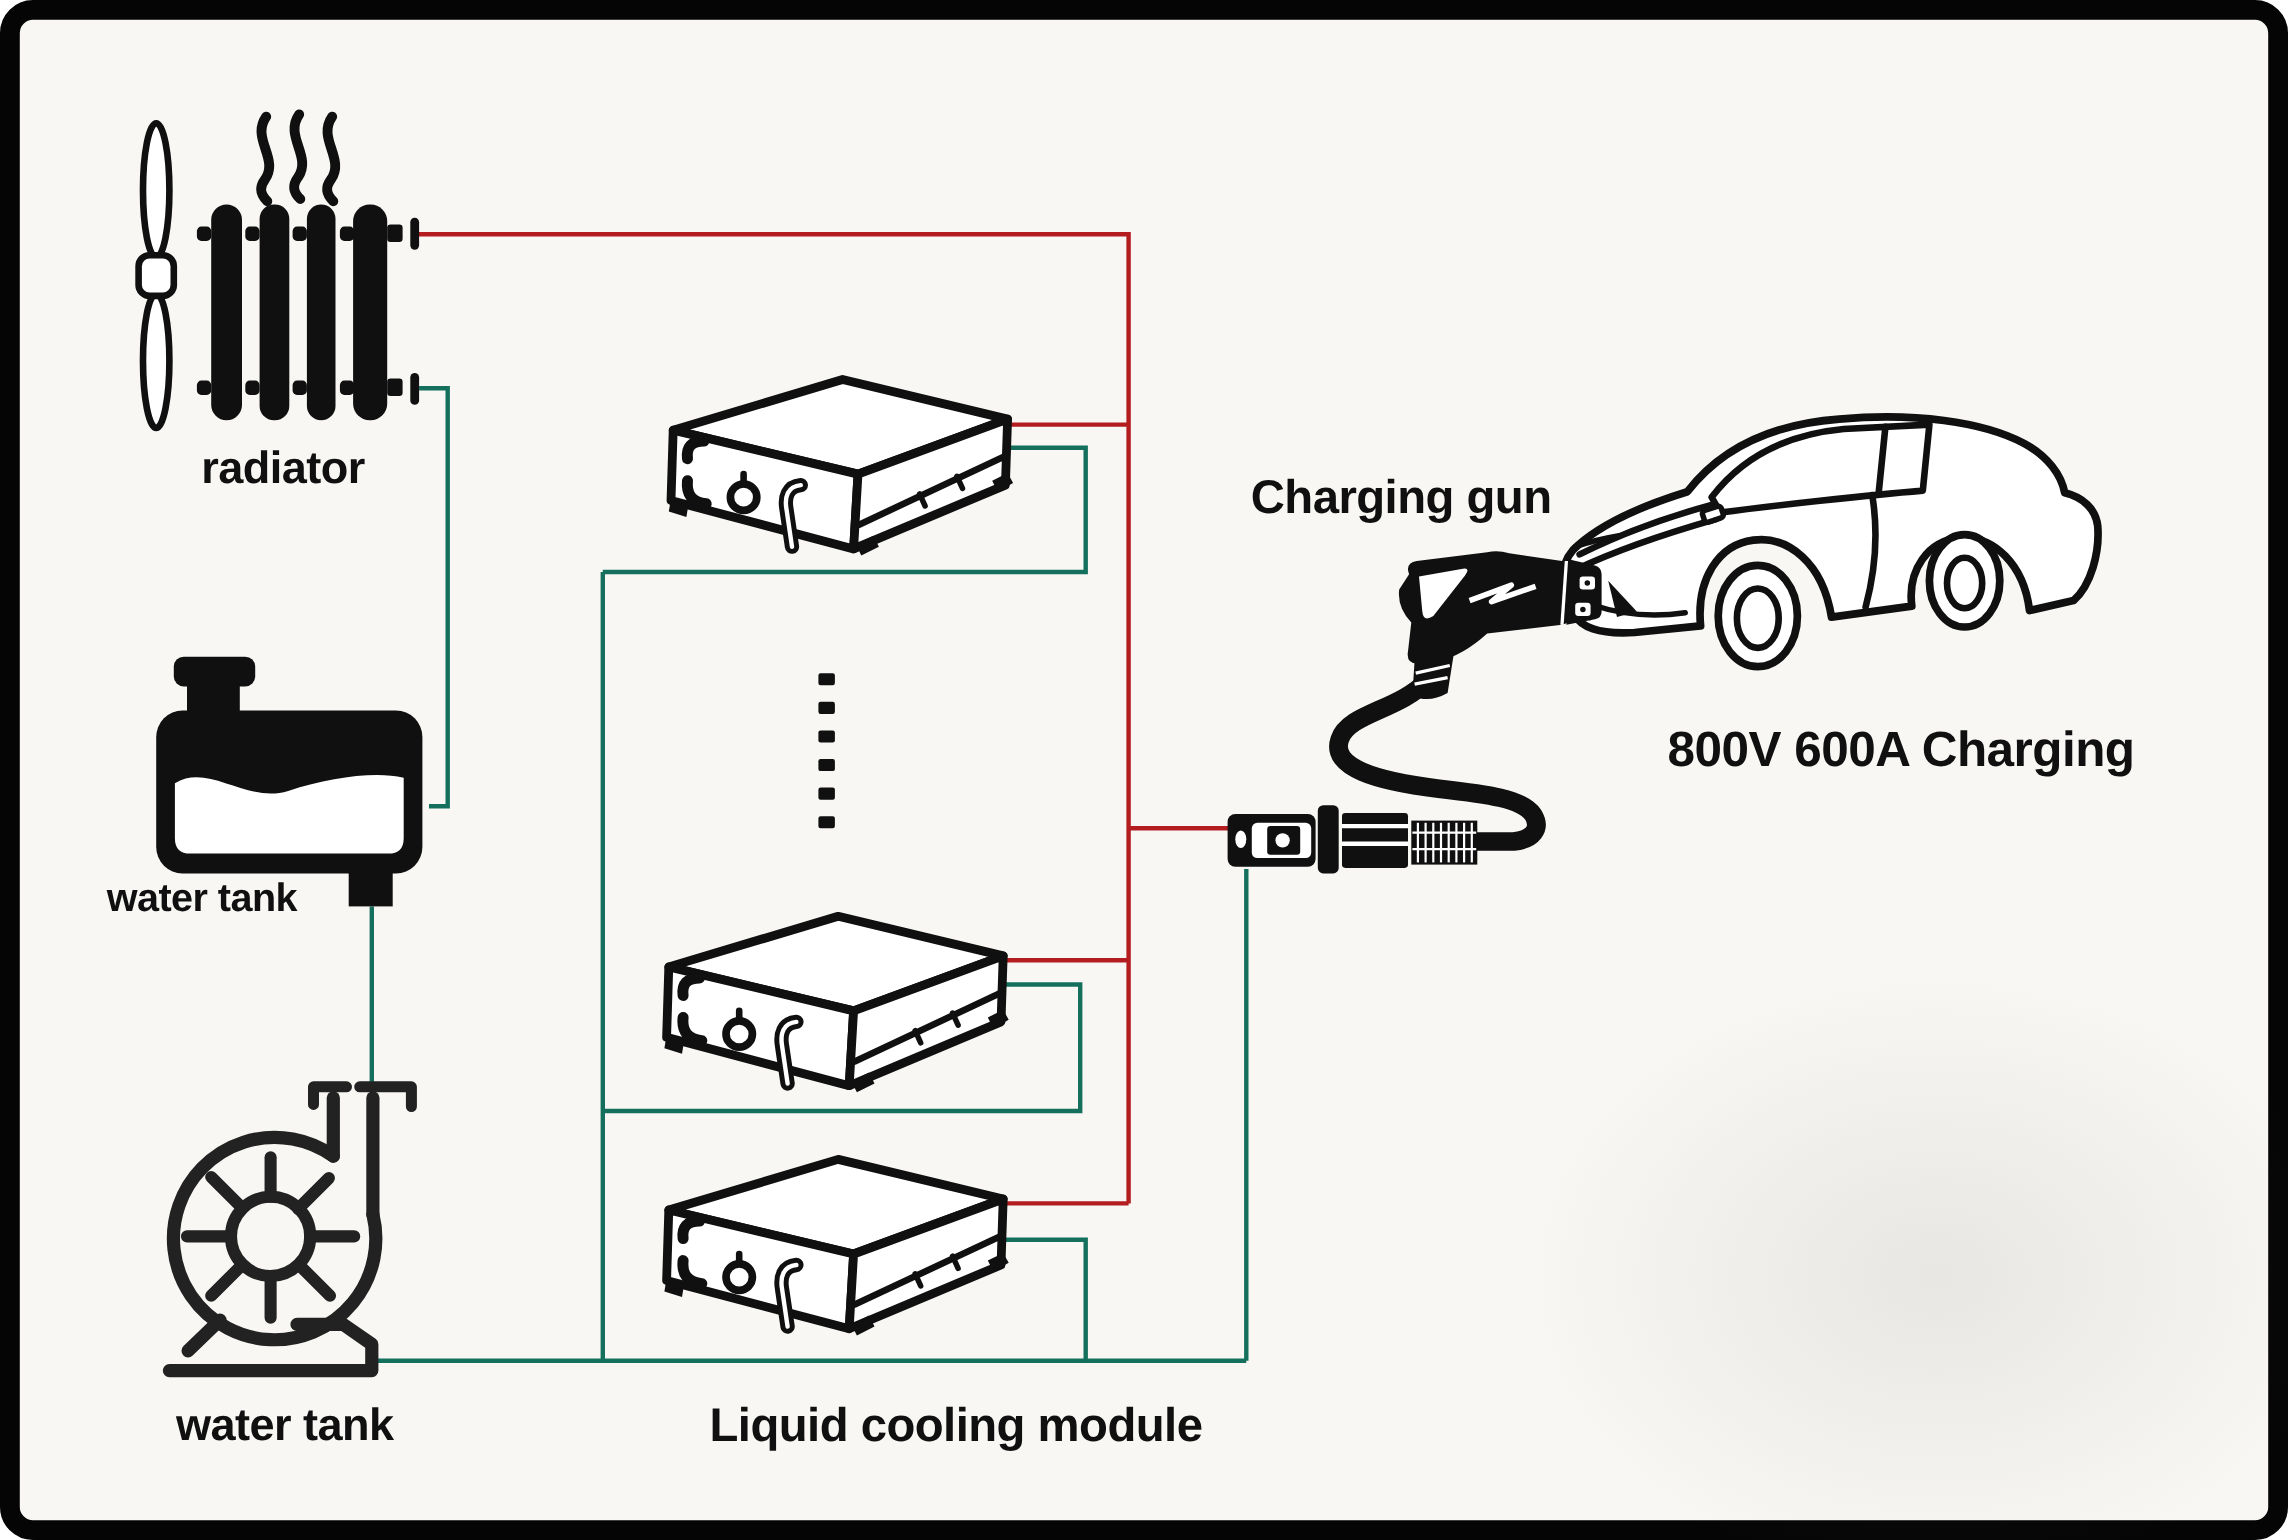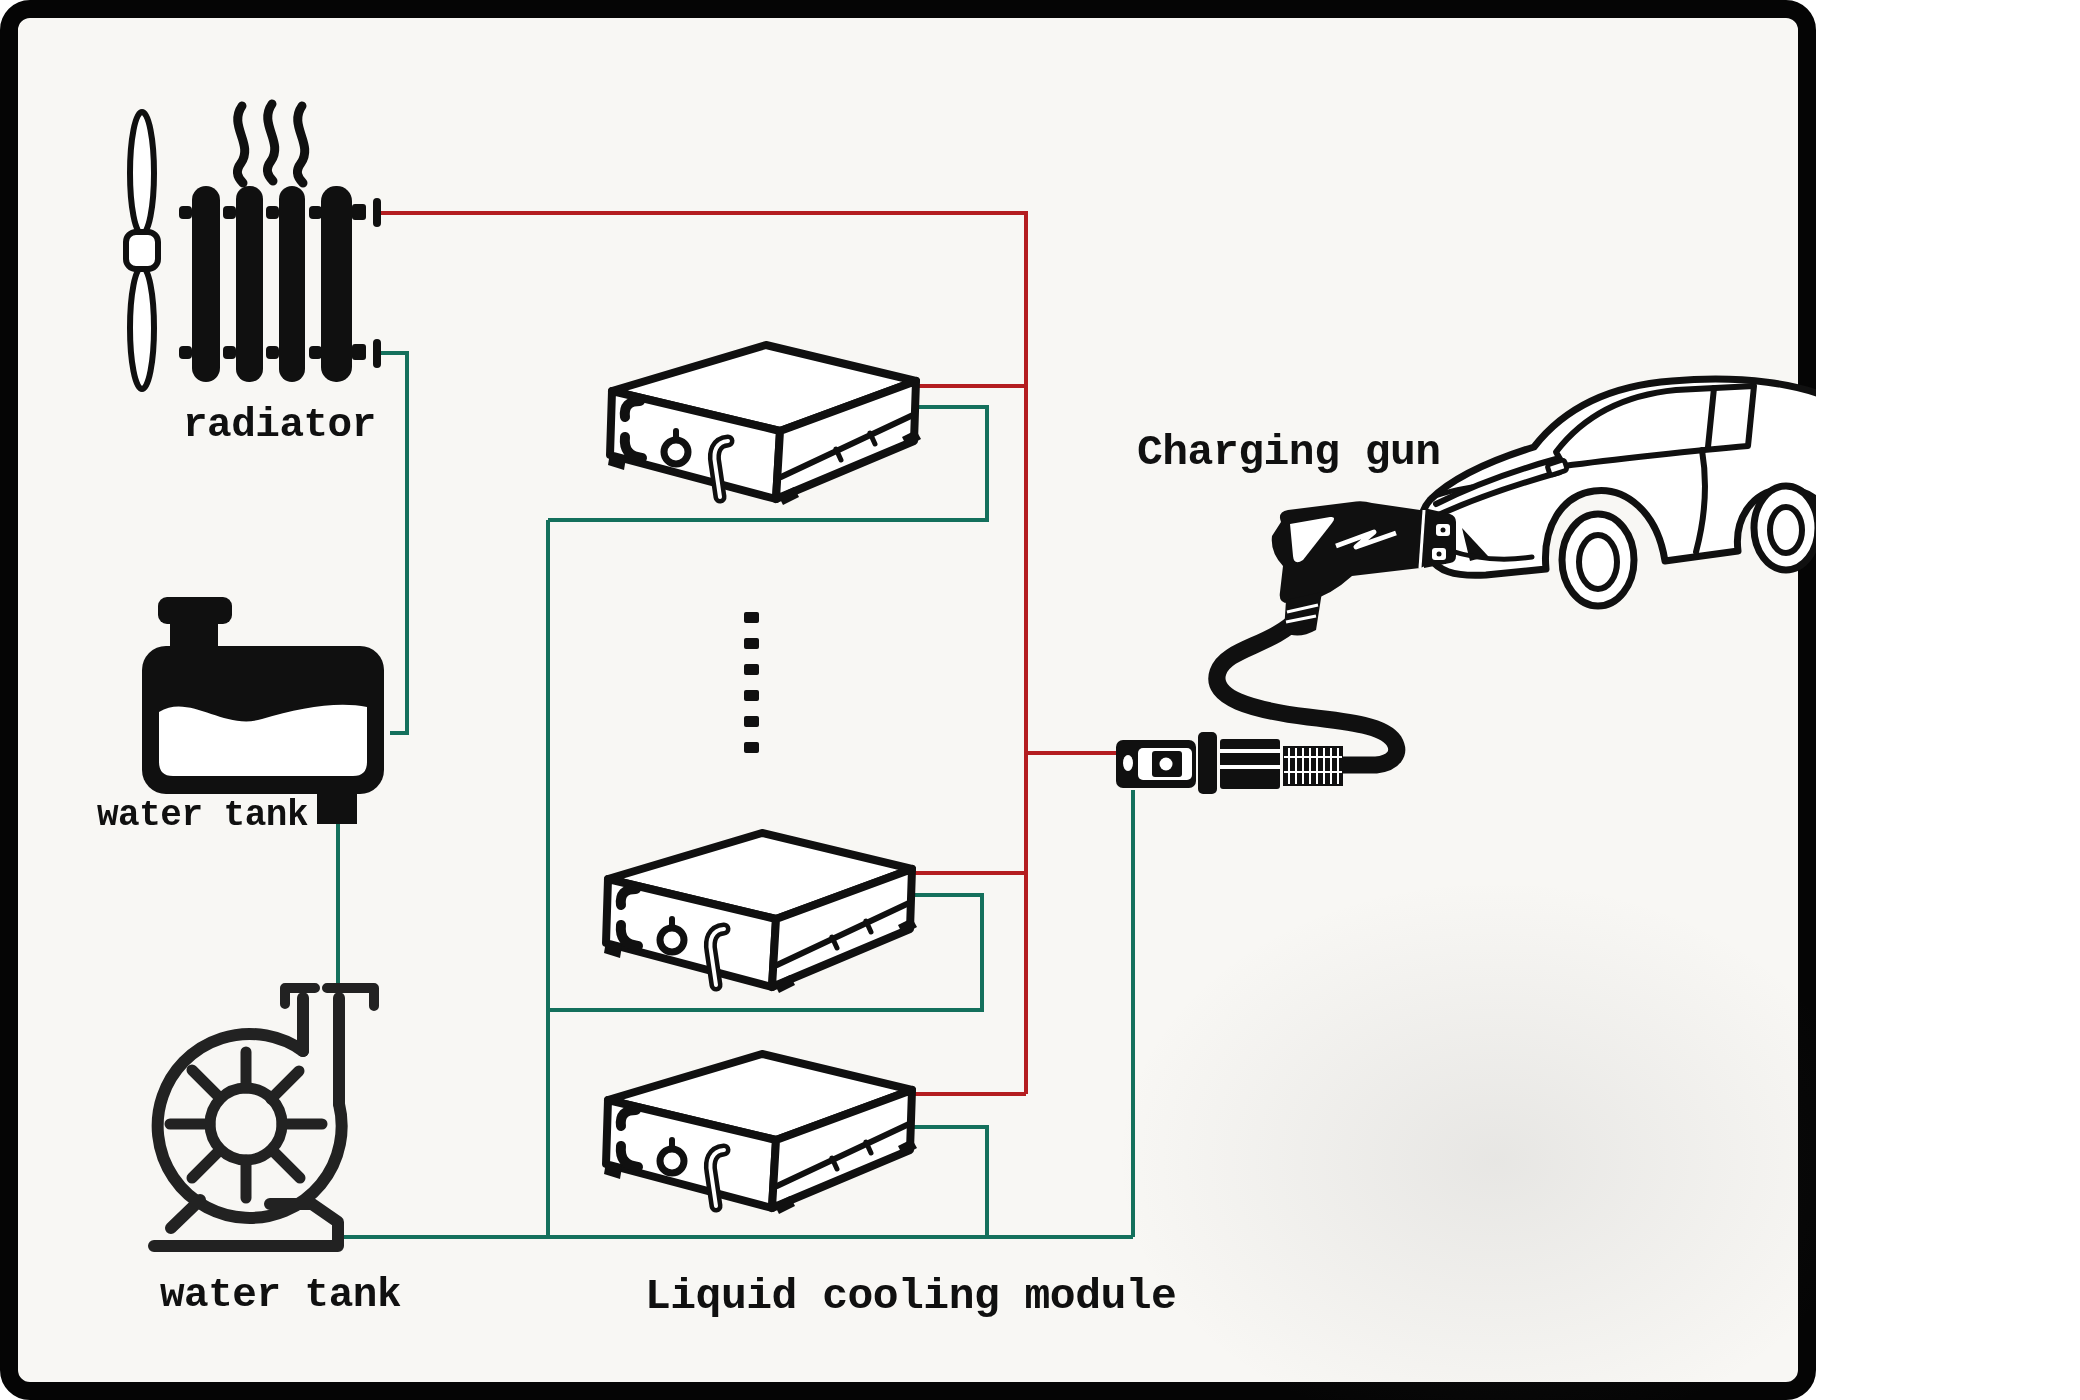--- a/index.html
+++ b/index.html
@@ -1,16 +1,16 @@
 <!DOCTYPE html>
 <html><head>
 <meta charset="utf-8">
 <style>
   html,body{margin:0;padding:0;background:#ffffff;}
-  .stage{position:relative;width:1816px;height:1400px;overflow:hidden;font-family:Liberation Mono, monospace;}
+  .stage{position:relative;width:2080px;height:1400px;overflow:hidden;font-family:Liberation Sans, sans-serif;}
   .frame{position:absolute;inset:0;box-sizing:border-box;background:var(--background,#f8f7f4);
          border:18px solid var(--frame,#050505);border-radius:30px;}
   .wash{position:absolute;right:-60px;bottom:-40px;width:760px;height:560px;
         background:radial-gradient(closest-side,rgba(110,110,110,0.12),rgba(110,110,110,0));}
   svg.diagram{position:absolute;left:0;top:0;}
   .label{position:absolute;font-weight:700;color:var(--ink,#101010);white-space:nowrap;letter-spacing:-0.5px;line-height:1;}
   .lbl-radiator{left:183px;top:405px;font-size:41px;}
   .lbl-tank{left:97px;top:798px;font-size:36px;}
   .lbl-pump{left:160px;top:1275px;font-size:41px;}
   .lbl-module{left:621px;top:1275px;font-size:43px;margin-left:24px;}
@@ -219,13 +219,14 @@
       <circle class="white-f" cx="1166" cy="764" r="6.5"></circle>
       <ellipse class="white-f" cx="1128" cy="763" rx="5" ry="8"></ellipse>
     </g>
   </svg>
 
   <div class="label lbl-radiator">radiator</div>
   <div class="label lbl-tank">water tank</div>
   <div class="label lbl-pump">water tank</div>
   <div class="label lbl-module">Liquid cooling module</div>
   <div class="label lbl-gun">Charging gun</div>
+  <div class="label lbl-spec">800V 600A Charging</div>
 </div>
 
 </body></html>

